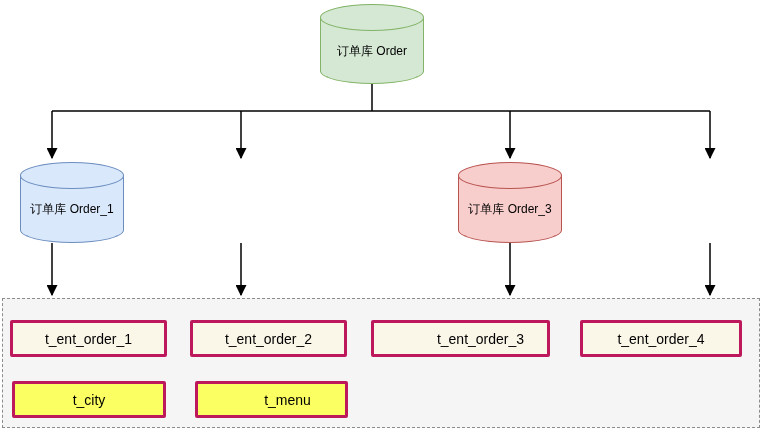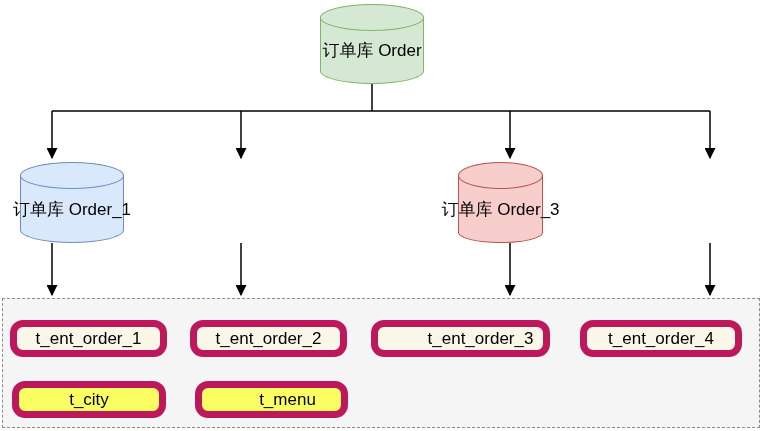--- a/index.html
+++ b/index.html
@@ -19,34 +19,34 @@
     box-sizing:border-box;border:1.5px solid;border-top:none;
     border-radius:0 0 52px 52px / 0 0 13px 13px;z-index:1;
   }
   .cyl.green::before,.cyl.green::after{background:#d5e8d4;border-color:#82b366;}
   .cyl.blue::before, .cyl.blue::after {background:#dae8fc;border-color:#6c8ebf;}
   .cyl.orange::before,.cyl.orange::after{background:#ffe6cc;border-color:#d79b00;}
   .cyl.red::before,  .cyl.red::after  {background:#f8cecc;border-color:#b85450;}
   .cyl-label{
     position:absolute;left:-10px;right:-10px;top:13px;bottom:0;z-index:3;
     display:flex;align-items:center;justify-content:center;
-    font-size:17px;line-height:1;white-space:nowrap;text-align:right;
+    font-size:12px;line-height:1;white-space:nowrap;text-align:right;
   }
 
   
   .group{
     position:absolute;left:2px;top:298px;width:758px;height:130px;
     background:#f5f5f5;border:1px dashed #8c8c8c;box-sizing:border-box;z-index:1;
   }
 
   
   .tbox{
     position:absolute;height:37px;z-index:2;box-sizing:border-box;
     display:flex;align-items:center;justify-content:center;
-    border:7px solid #be185d;border-radius:13px;font-size:17px;white-space:nowrap;
+    border:3px solid #be185d;border-radius:2px;font-size:14px;white-space:nowrap;
   }
   .tbox.cream{background:#faf6e8;}
   .tbox.yellow{background:#fcff61;}
 </style>
 </head>
 <body>
 
 <div class="canvas">
 
   <svg class="edges" width="764" height="431" viewBox="0 0 764 431">
@@ -67,21 +67,21 @@
     <line x1="710" y1="243" x2="710" y2="295" marker-end="url(#arr)"></line>
   </svg>
 
   <div class="cyl green" style="left:320px;top:4px;width:104px;height:80px;">
     <span class="cyl-label">订单库 Order</span>
   </div>
 
   <div class="cyl blue" style="left:0px;top:162px;width:104px;height:81px;margin-left:20px;">
     <span class="cyl-label">订单库 Order_1</span>
   </div>
-  <div class="cyl red" style="left:458px;top:162px;width:85px;height:81px;">
+  <div class="cyl red" style="left:458px;top:162px;width:104px;height:81px;">
     <span class="cyl-label">订单库 Order_3</span>
   </div>
 
   <div class="group"></div>
 
   <div class="tbox cream" style="left:10px;top:320px;width:157px;">t_ent_order_1</div>
   <div class="tbox cream" style="left:190px;top:320px;width:157px;">t_ent_order_2</div>
   <div class="tbox cream" style="left:371px;top:320px;width:179px;padding-left:40px;">t_ent_order_3</div>
   <div class="tbox cream" style="left:580px;top:320px;width:162px;">t_ent_order_4</div>
 

